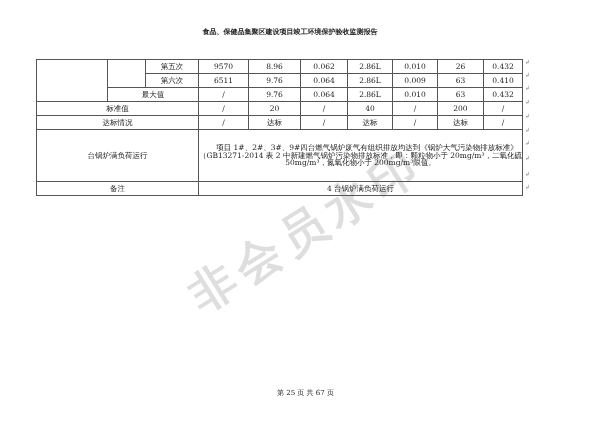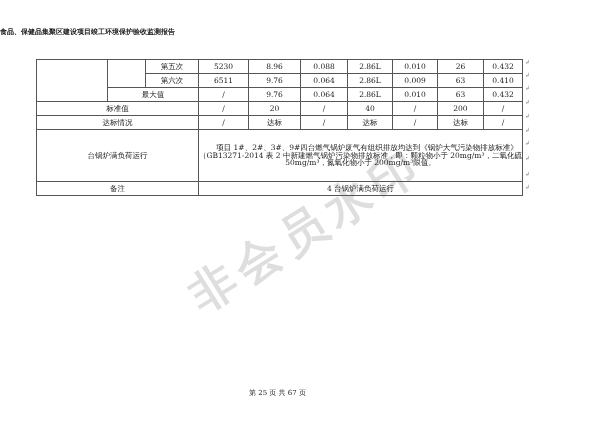--- a/index.html
+++ b/index.html
@@ -19,20 +19,21 @@
     letter-spacing:7px;
     text-align:center;
     transform:rotate(-32deg);
     white-space:nowrap;
     z-index:0;
     pointer-events:none;
   }
   .doc-title{
     position:absolute;
     top:27px;left:0;width:580px;
+    text-align:center;
     font-size:7px;
     font-weight:bold;
     letter-spacing:0px;
     z-index:1;
   }
   table.report{
     position:absolute;
     left:36px;top:59px;
     border-collapse:collapse;
     table-layout:fixed;
@@ -64,20 +65,21 @@
     line-height:16.5px;
     font-size:7.5px;
   }
   td.eval-content .l1{text-indent:13px;}
   .page-footer{
     position:absolute;
     top:388px;left:0;width:555px;
     text-align:center;
     font-size:7px;
     z-index:1;
+    padding-left:28px;
   }
   .rem{
     position:absolute;
     left:525px;
     font-size:6px;
     color:#8a8a8a;
     font-family:"DejaVu Sans","Liberation Sans",sans-serif;
     z-index:1;
     line-height:1;
   }
@@ -100,23 +102,23 @@
     <col style="width:45px">
       <col style="width:45px">
       <col style="width:46px">
     <col style="width:39px">
   </colgroup>
   <tbody>
       <tr class="data-row">
     <td rowspan="3"></td>
     <td rowspan="2"></td>
     <td class="sub-label">第五次</td>
-    <td>5230</td>
+    <td>9570</td>
     <td>8.96</td>
-    <td>0.088</td>
+    <td>0.062</td>
     <td>2.86L</td>
     <td class="thicksep">0.010</td>
     <td>26</td>
     <td>0.432</td>
   </tr>
   <tr class="data-row">
     <td class="sub-label">第六次</td>
     <td>6511</td>
     <td>9.76</td>
     <td>0.064</td>

